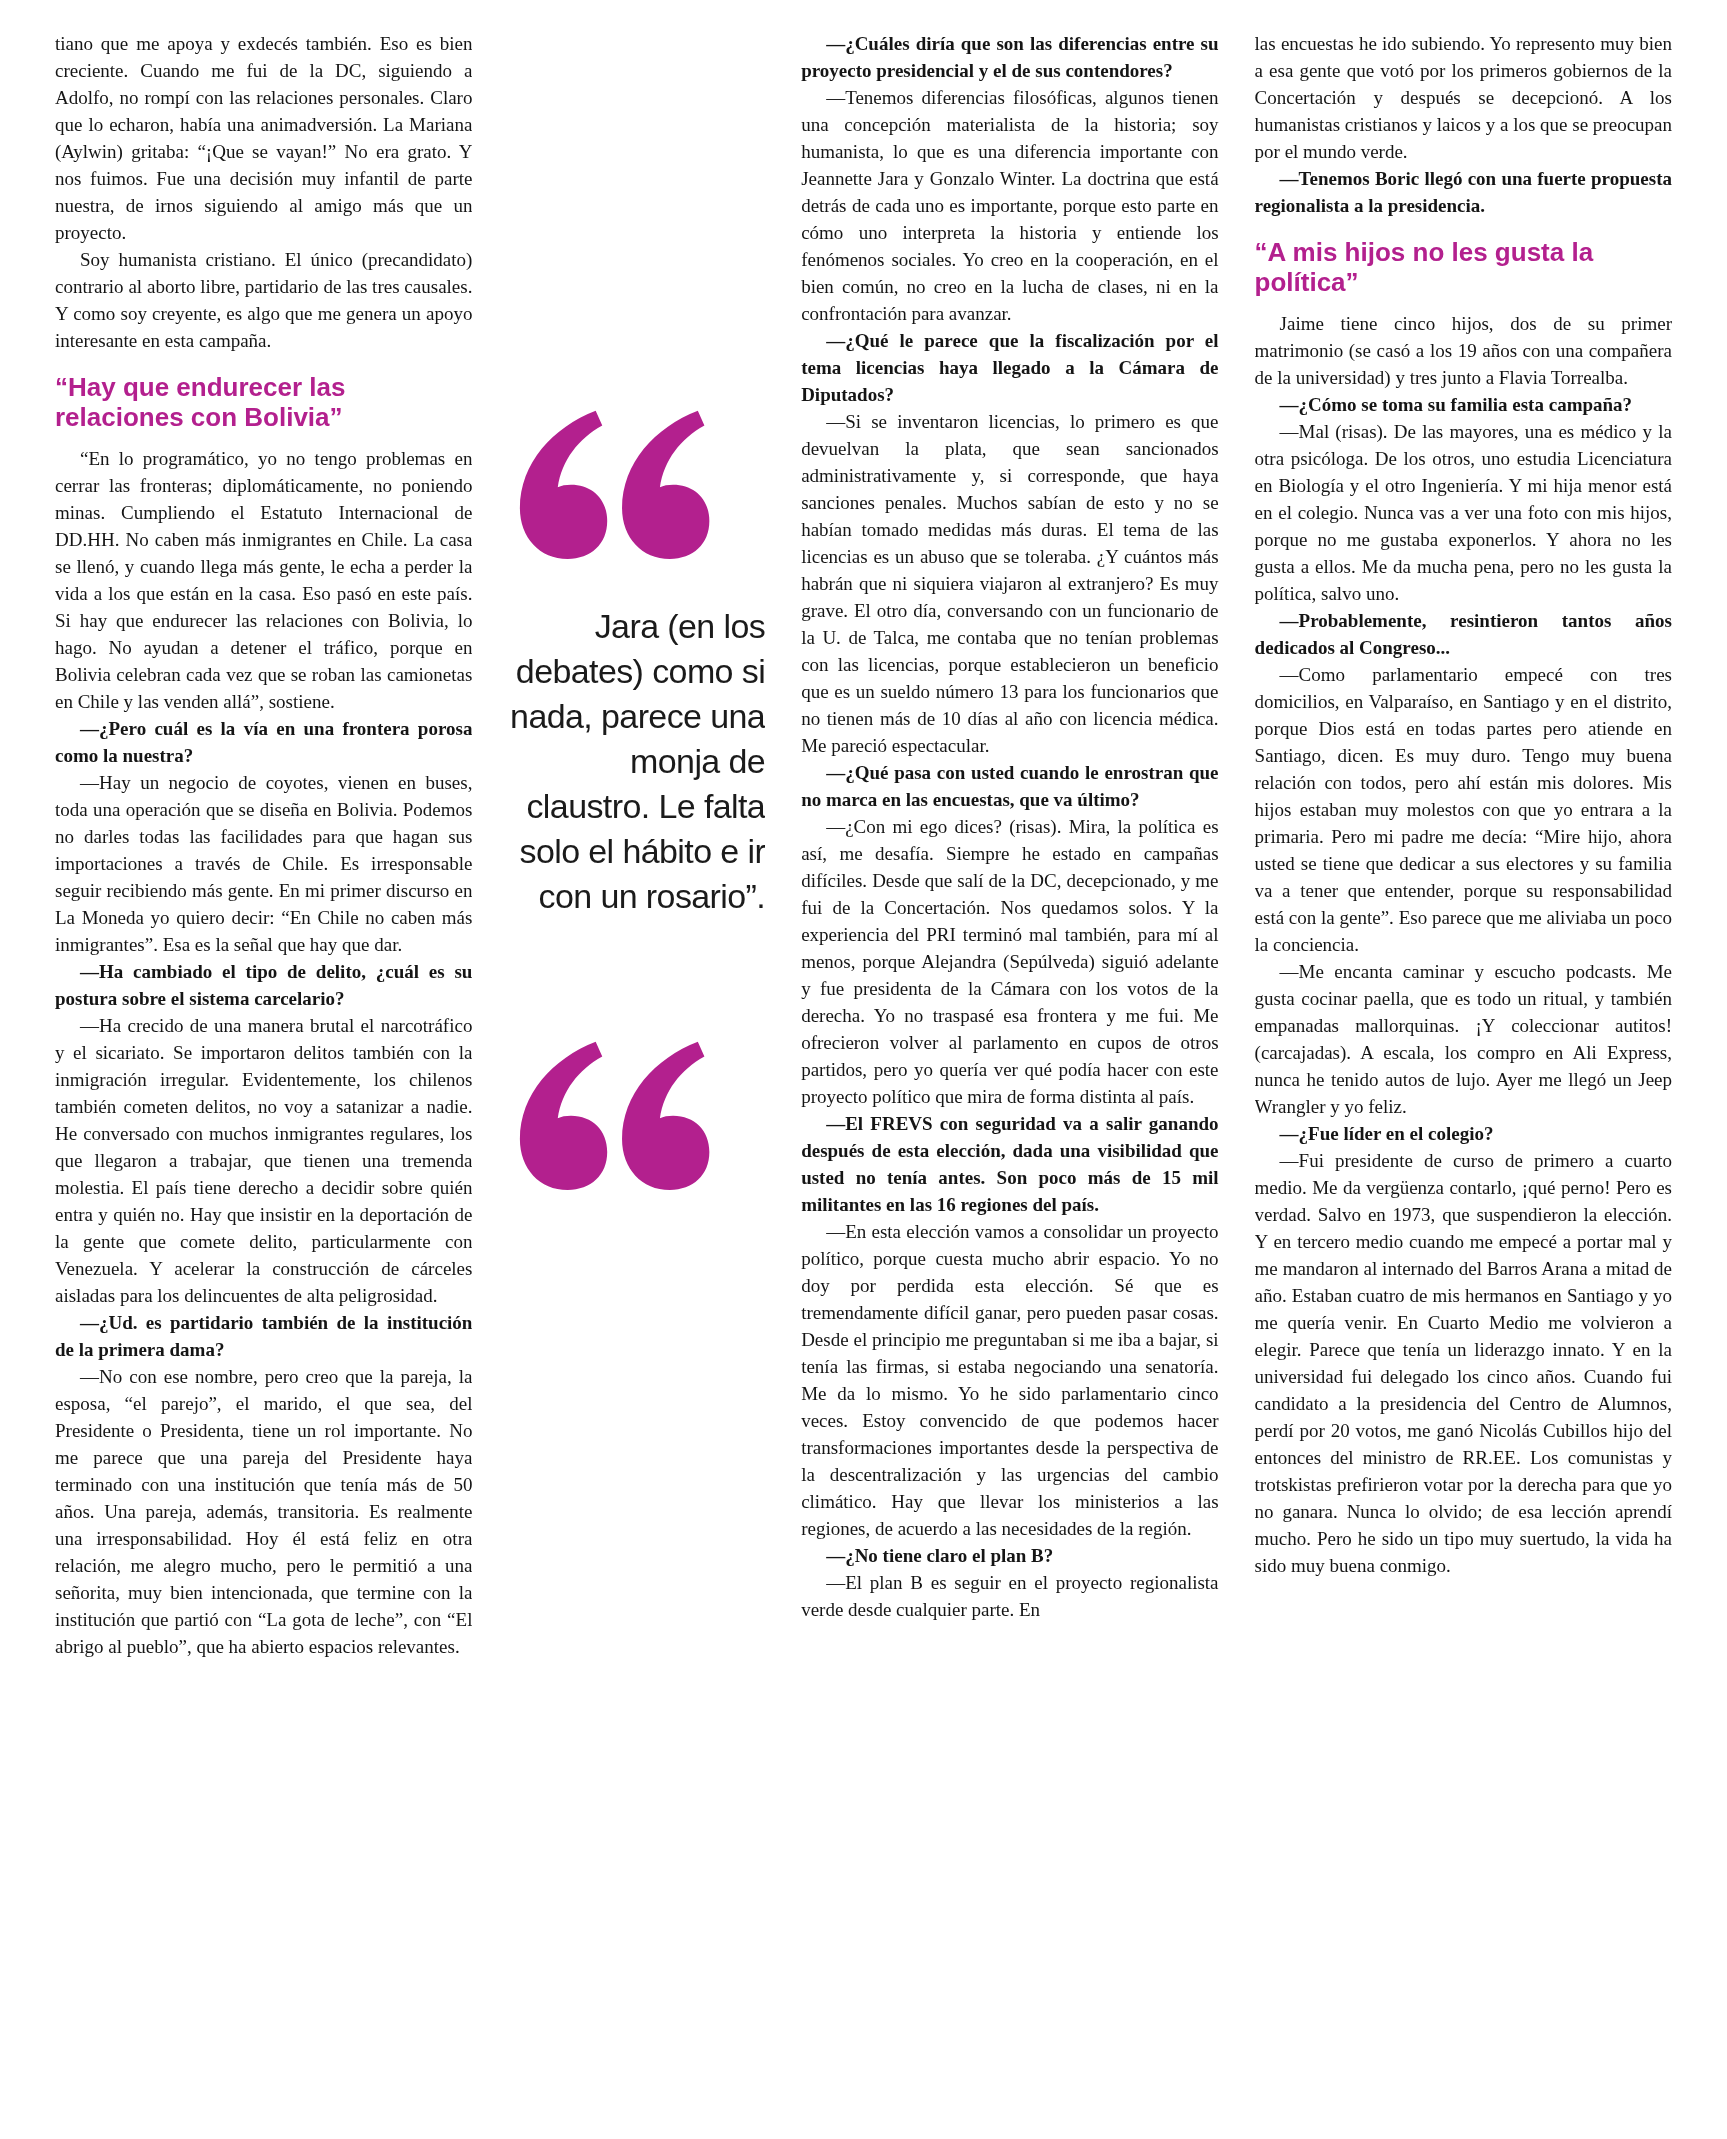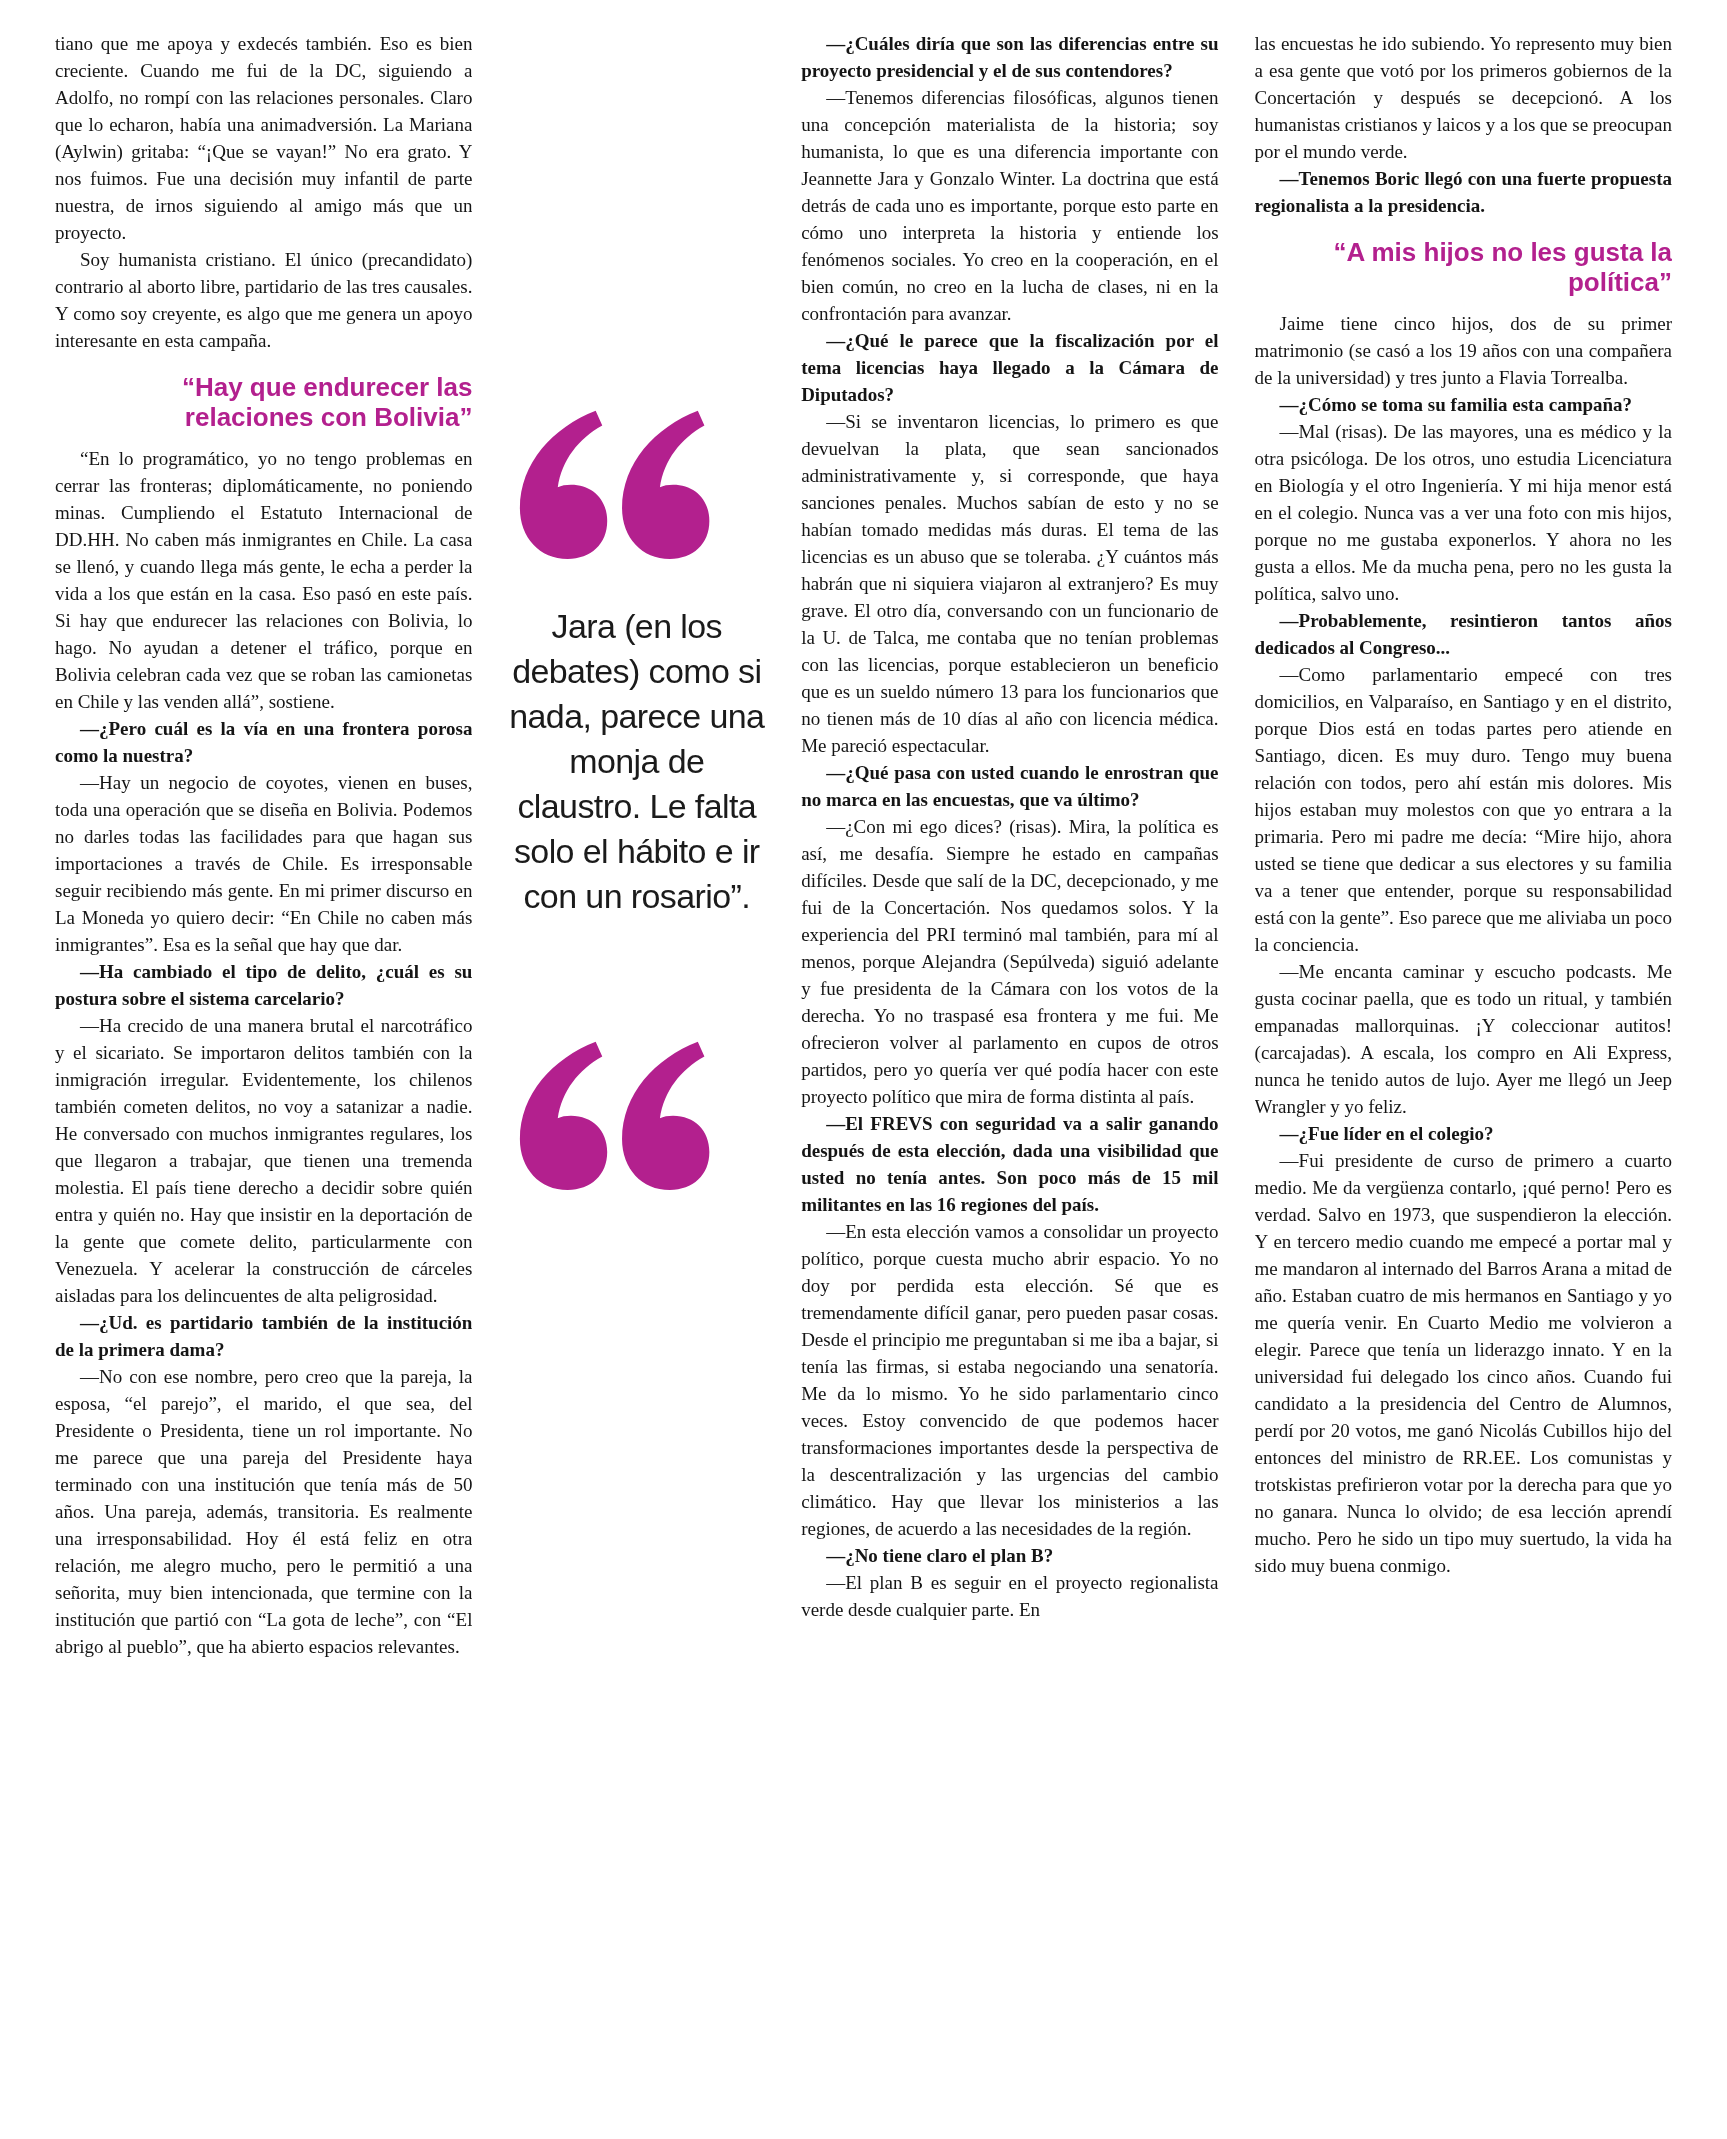--- a/index.html
+++ b/index.html
@@ -41,21 +41,21 @@
   p.question{
     font-weight:700;
   }
   p.subhead{
     font-family:"Liberation Sans", sans-serif;
     font-weight:700;
     color:var(--accent);
     font-size:26px;
     line-height:30px;
     margin:18.4px 0 12.6px 0;
-    text-align:right;
+    text-align:left;
   }
   .quotes-col{
     padding-top:372px;
   }
   .quote-mark{
     width:201px;
     height:169px;
     margin:0 0 33px 1.1px;
   }
   .quote-mark svg{
@@ -64,21 +64,21 @@
     height:100%;
     fill:var(--accent);
   }
   p.pullquote{
     font-family:"Liberation Sans", sans-serif;
     font-size:34px;
     line-height:45px;
     letter-spacing:-0.6px;
     color:#1b1b1b;
     max-width:260px;
-    text-align:center;
+    text-align:right;
   }
   p.pullquote + .quote-mark{
     margin-top:114px;
   }
 </style>
 </head>
 <body>
 
 <div class="page">
   <div class="col">

